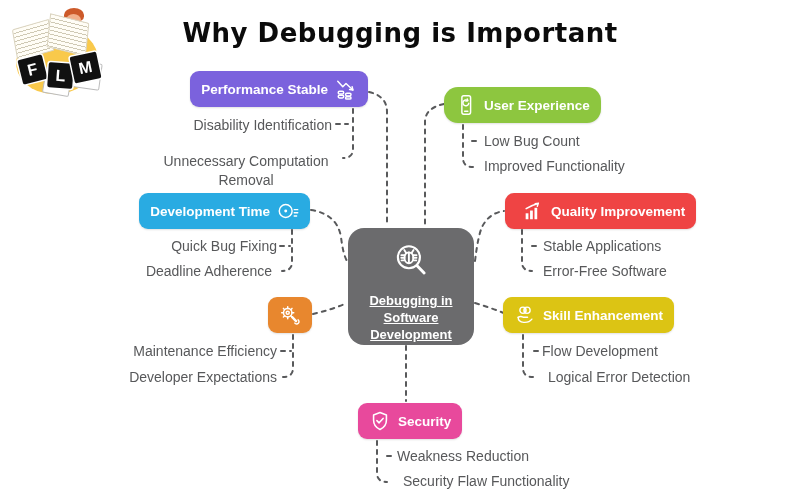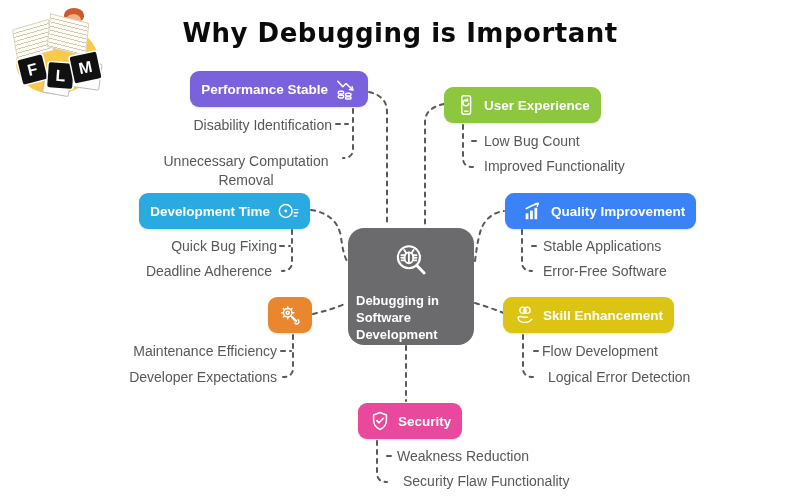--- a/index.html
+++ b/index.html
@@ -12,21 +12,21 @@
   .wire{fill:none;stroke:#58595b;stroke-width:2;stroke-dasharray:4 5;stroke-linecap:round;}
   .node{position:absolute;height:36px;display:inline-flex;align-items:center;gap:7px;
         padding:0 11px;border-radius:9px;color:#fff;font-weight:bold;font-size:13.5px;
         white-space:nowrap;box-shadow:0 1px 2px rgba(0,0,0,.12);}
   .node .icn{display:flex;align-items:center;}
   .item{position:absolute;font-size:14px;color:#57585a;white-space:nowrap;line-height:17px;}
   .item.wrap{white-space:normal;text-align:center;width:178px;line-height:19px;margin-top:12px;}
   .center-node{position:absolute;left:348px;top:228px;width:126px;height:117px;border-radius:16px;
         display:flex;flex-direction:column;align-items:center;justify-content:flex-start;
         padding-top:13px;box-sizing:border-box;gap:5px;color:#fff;}
-  .center-node .ctext{font-size:13px;font-weight:bold;text-align:left;line-height:17px;width:110px;}
+  .center-node .ctext{font-size:13px;font-weight:bold;text-align:center;line-height:17px;width:110px;text-decoration:underline;}
   
   .logo{position:absolute;left:8px;top:2px;width:94px;height:104px;}
   .logo .blob{position:absolute;left:8px;top:26px;width:82px;height:66px;border-radius:50%;
         transform:rotate(-8deg);}
   .page{position:absolute;background:#fffdf6;border:1px solid #d9d2bd;
         background-image:repeating-linear-gradient(#fffdf6 0 3px,#cfc9b4 3px 4px);}
   .pageL{left:6px;top:22px;width:36px;height:30px;transform:rotate(-10deg) skewY(-6deg);border-radius:2px 0 0 4px;}
   .pageR{left:40px;top:16px;width:38px;height:32px;transform:rotate(6deg) skewY(8deg);border-radius:0 2px 4px 0;}
   .boy-hair{position:absolute;left:56px;top:6px;width:20px;height:14px;border-radius:50% 50% 40% 40%;background:#cd5a2a;}
   .boy-head{position:absolute;left:58px;top:12px;width:15px;height:12px;border-radius:50%;background:#f2b08b;}
@@ -100,21 +100,21 @@
         <rect x="3.5" y="14.5" width="6" height="3" rx="1.5"></rect>
         <rect x="3.5" y="18.8" width="6" height="3" rx="1.5"></rect>
         <rect x="11.5" y="16.6" width="6" height="3" rx="1.5"></rect>
         <rect x="11.5" y="20.4" width="6" height="2.6" rx="1.3"></rect>
       </svg>
     </span>
   </div>
   <div class="item" style="right:468px;top:117px;">Disability Identification</div>
   <div class="item wrap" style="left:157px;top:140px;">Unnecessary Computation Removal</div>
 
-  <div class="node" style="left: 444px; top: 87px; background: rgb(141, 198, 63);">
+  <div class="node" style="left: 444px; top: 87px; background: rgb(141, 198, 63); border-radius: 14px;">
     <span class="icn">
       <svg width="22" height="22" viewBox="0 0 24 24" fill="none" stroke="#fff" stroke-width="1.6" stroke-linecap="round" stroke-linejoin="round">
         <rect x="7.5" y="2" width="9.5" height="20" rx="2"></rect>
         <line x1="10.5" y1="18.7" x2="14" y2="18.7"></line>
         <path d="M15,10.2 A3.2,3.2 0 1 1 13.8,7.1"></path>
         <path d="M13.4,5.4 L13.9,7.3 L12,7.8"></path>
       </svg>
     </span>
     <span>User Experience</span>
   </div>
@@ -127,21 +127,21 @@
       <svg width="22" height="22" viewBox="0 0 24 24" fill="none" stroke="#fff" stroke-width="1.6" stroke-linecap="round">
         <circle cx="9.5" cy="12" r="7"></circle>
         <circle cx="9.5" cy="12" r="1.6" fill="#fff" stroke="none"></circle>
         <path d="M18.8,10.5 H22.6 M18.8,14 H22.6 M18.8,17.5 H21.4"></path>
       </svg>
     </span>
   </div>
   <div class="item" style="right:523px;top:238px;">Quick Bug Fixing</div>
   <div class="item" style="right:528px;top:263px;">Deadline Adherence</div>
 
-  <div class="node" style="left: 505px; top: 193px; background: #3b82f6; padding-left: 17px;">
+  <div class="node" style="left: 505px; top: 193px; background: #ef4444; padding-left: 17px;">
     <span class="icn">
       <svg width="22" height="22" viewBox="0 0 24 24" fill="none" stroke="#fff" stroke-width="1.6" stroke-linecap="round" stroke-linejoin="round">
         <rect x="4" y="14.5" width="3" height="6.5" fill="#fff" stroke="none"></rect>
         <rect x="8.8" y="11.5" width="3" height="9.5" fill="#fff" stroke="none"></rect>
         <rect x="13.6" y="8.5" width="3" height="12.5" fill="#fff" stroke="none"></rect>
         <path d="M4.5,9.5 Q11,5.5 17.5,3.8"></path>
         <path d="M17.8,3.6 L14.4,4 M17.8,3.6 L16.7,6.8"></path>
       </svg>
     </span>
     <span>Quality Improvement</span>

